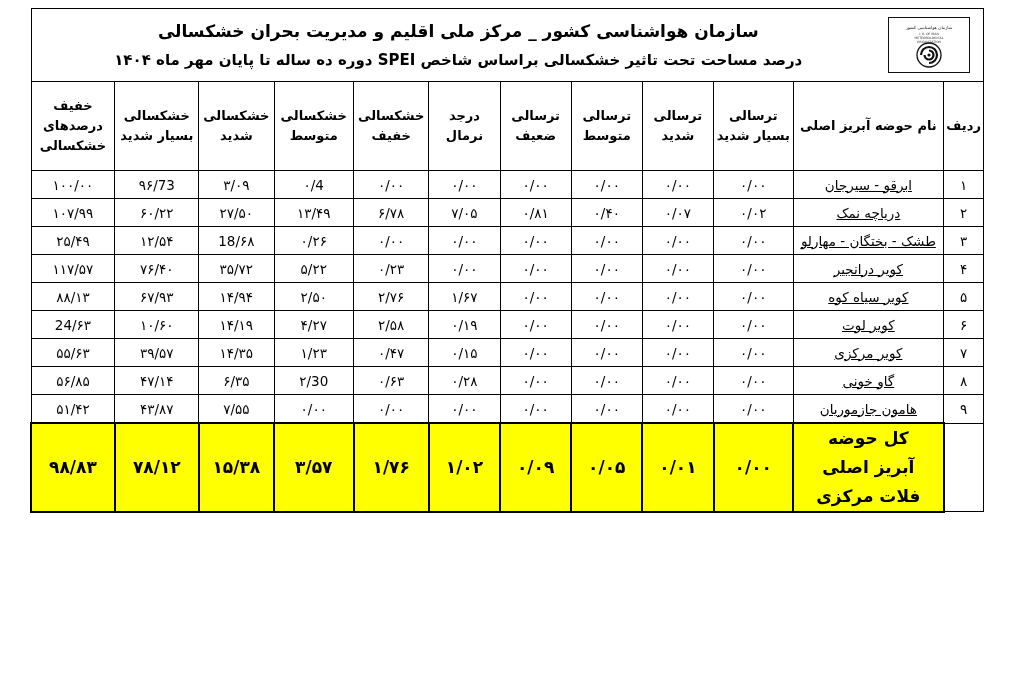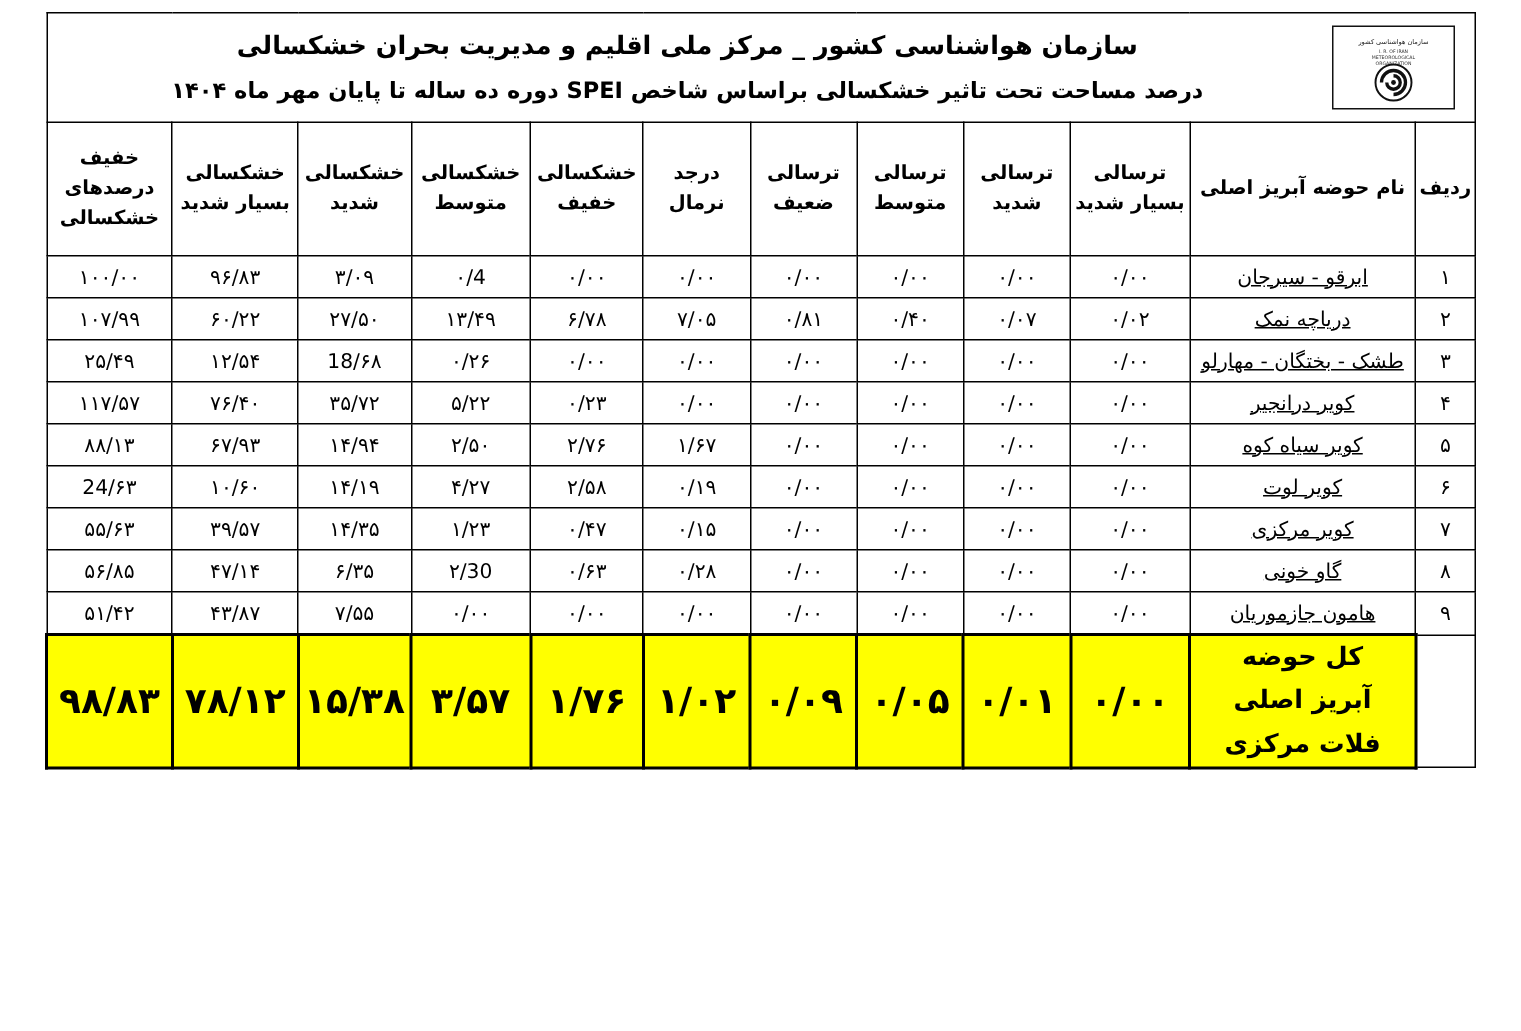--- a/index.html
+++ b/index.html
@@ -111,21 +111,21 @@
     font-size: 14px;
     text-decoration: underline;
   }
   td.idx-cell {
     font-size: 14px;
   }
   
   tr.totalrow td {
     background: #ffff00;
     height: 78px;
-    font-size: 24px;
+    font-size: 17px;
     font-weight: bold;
     border: 2px solid #000000;
   }
   tr.totalrow td.total-name {
     text-align: center;
     font-size: 17px;
     font-weight: bold;
     line-height: 1.7;
     padding: 0 19px;
   }
@@ -237,21 +237,21 @@
           <td class="idx-cell">۱</td>
           <td class="name-cell">ابرقو - سیرجان</td>
           <td>۰/۰۰</td>
           <td>۰/۰۰</td>
           <td>۰/۰۰</td>
           <td>۰/۰۰</td>
           <td>۰/۰۰</td>
           <td>۰/۰۰</td>
           <td>۰/4</td>
           <td>۳/۰۹</td>
-          <td>۹۶/۸۳</td>
+          <td>۹۶/73</td>
           <td>۱۰۰/۰۰</td>
         </tr>
 
         <tr class="datarow">
           <td class="idx-cell">۲</td>
           <td class="name-cell">دریاچه نمک</td>
           <td>۰/۰۲</td>
           <td>۰/۰۷</td>
           <td>۰/۴۰</td>
           <td>۰/۸۱</td>

